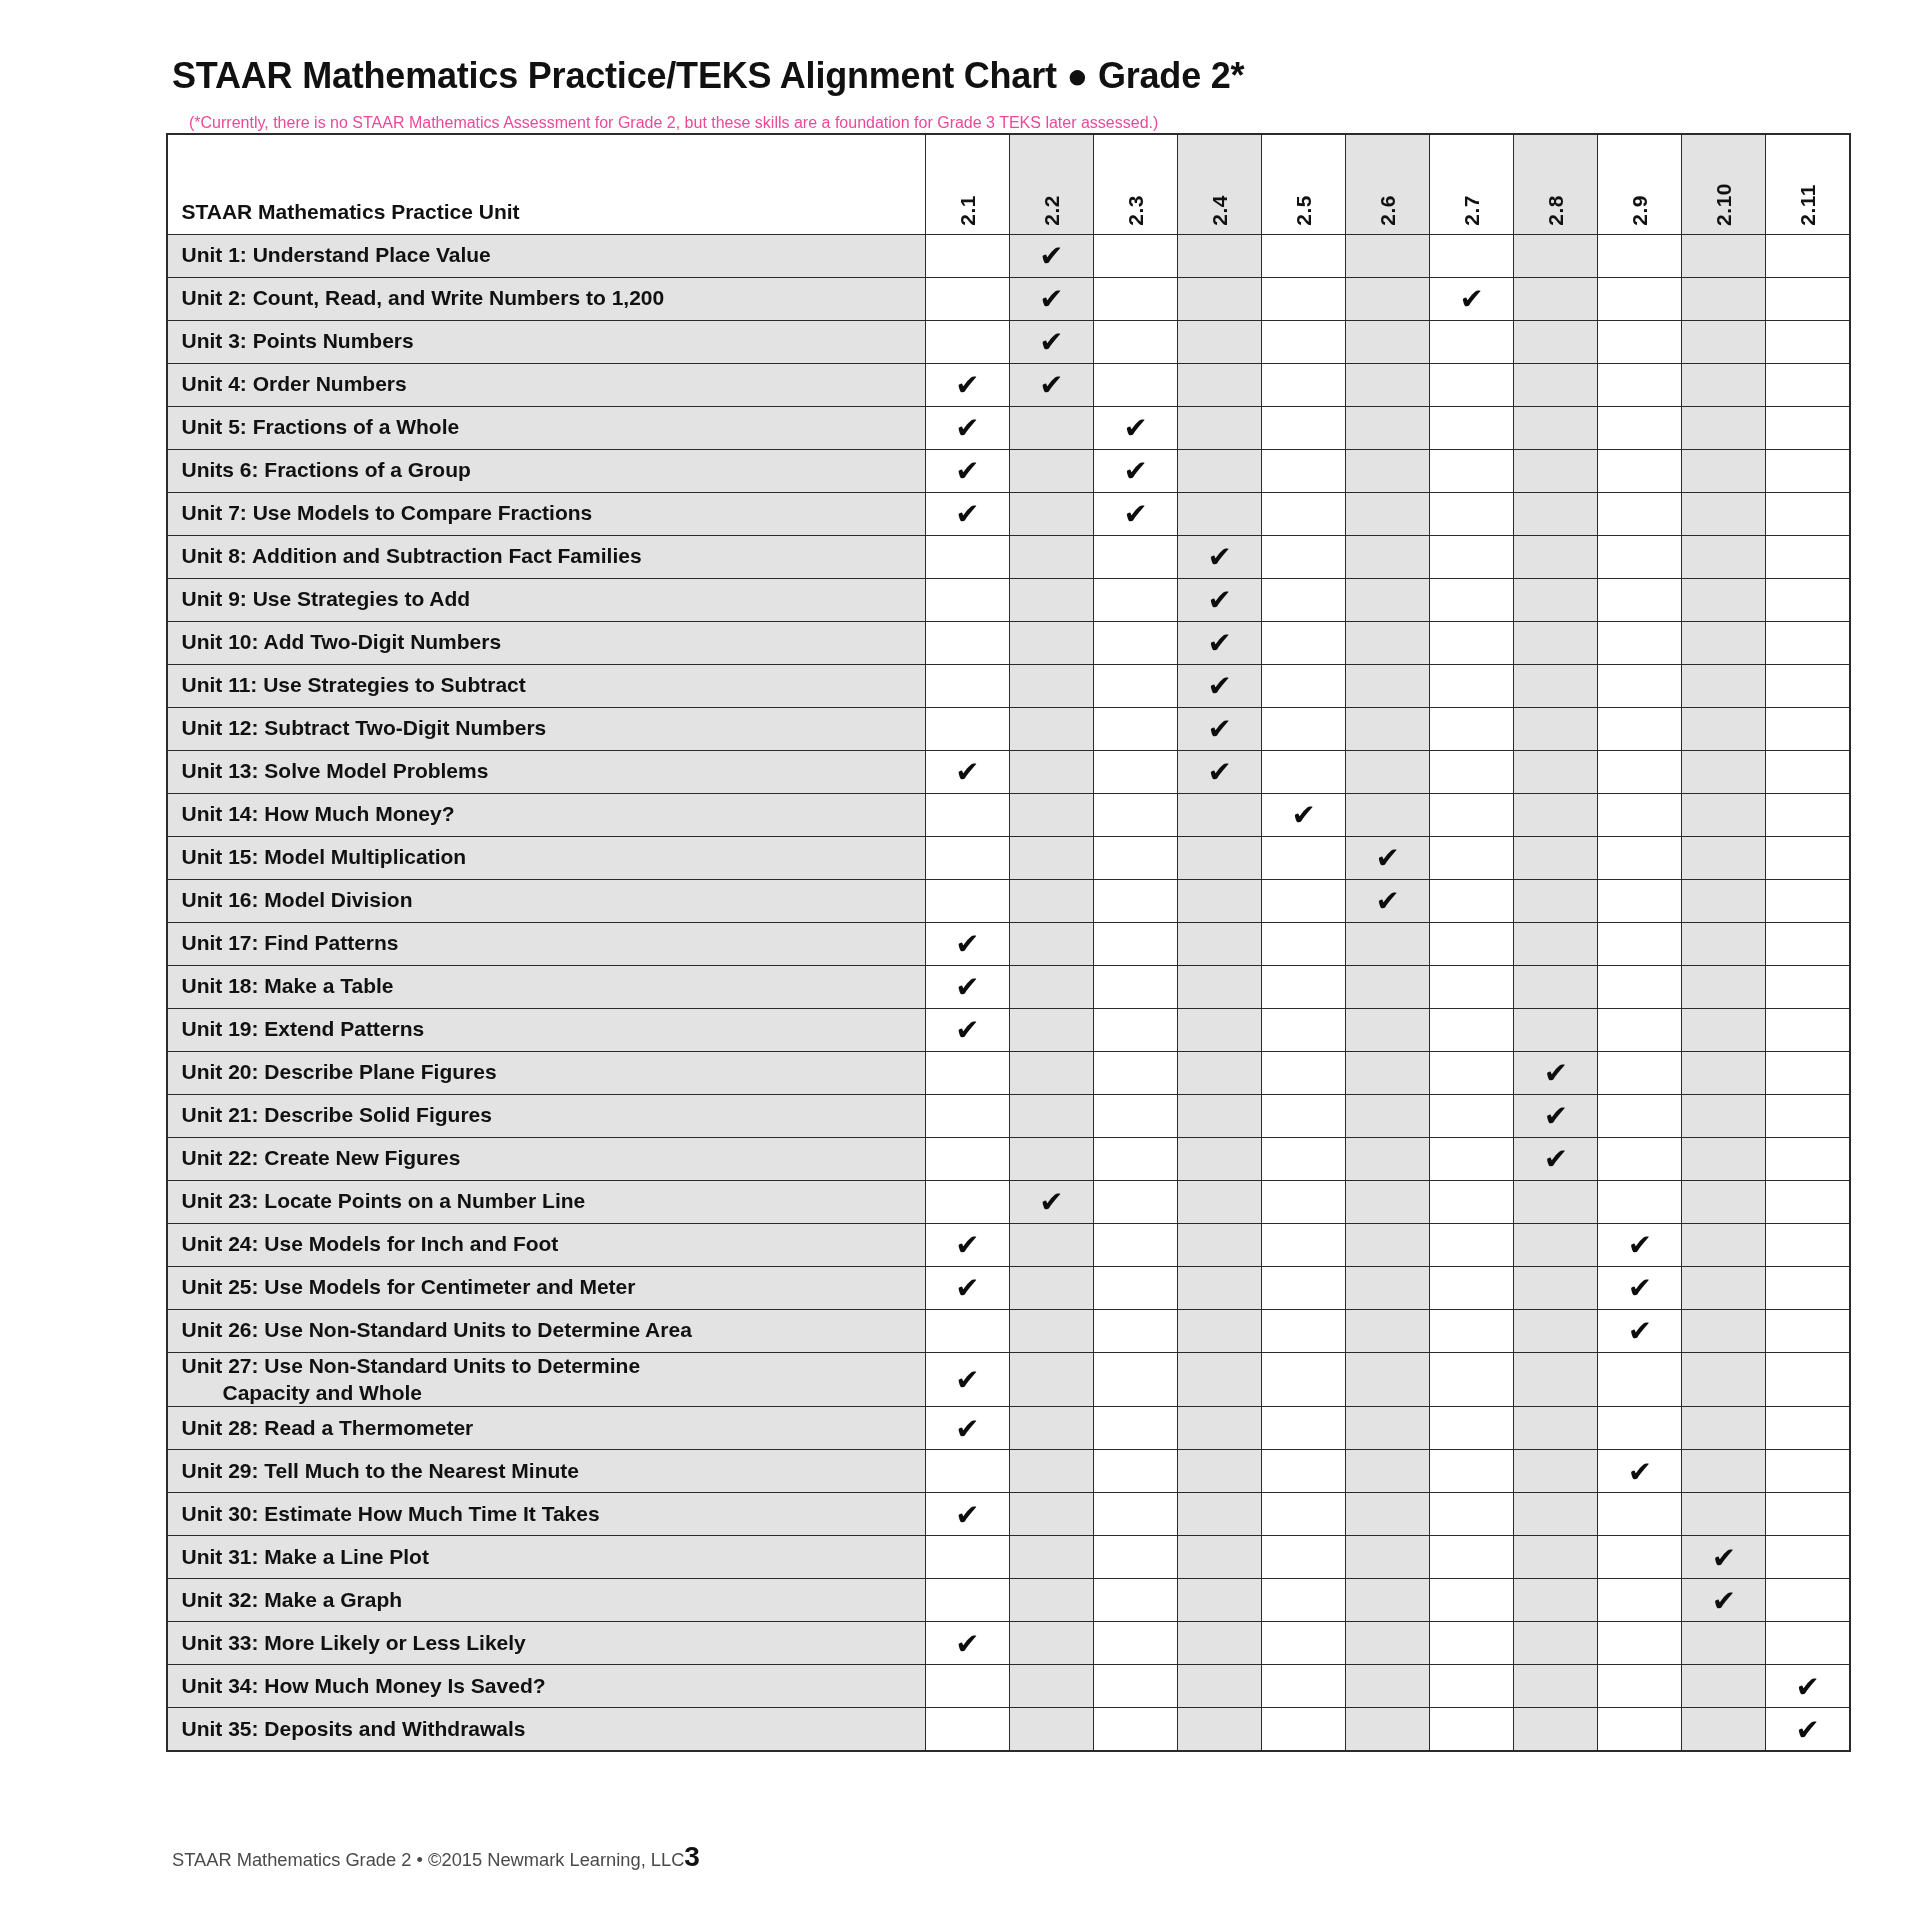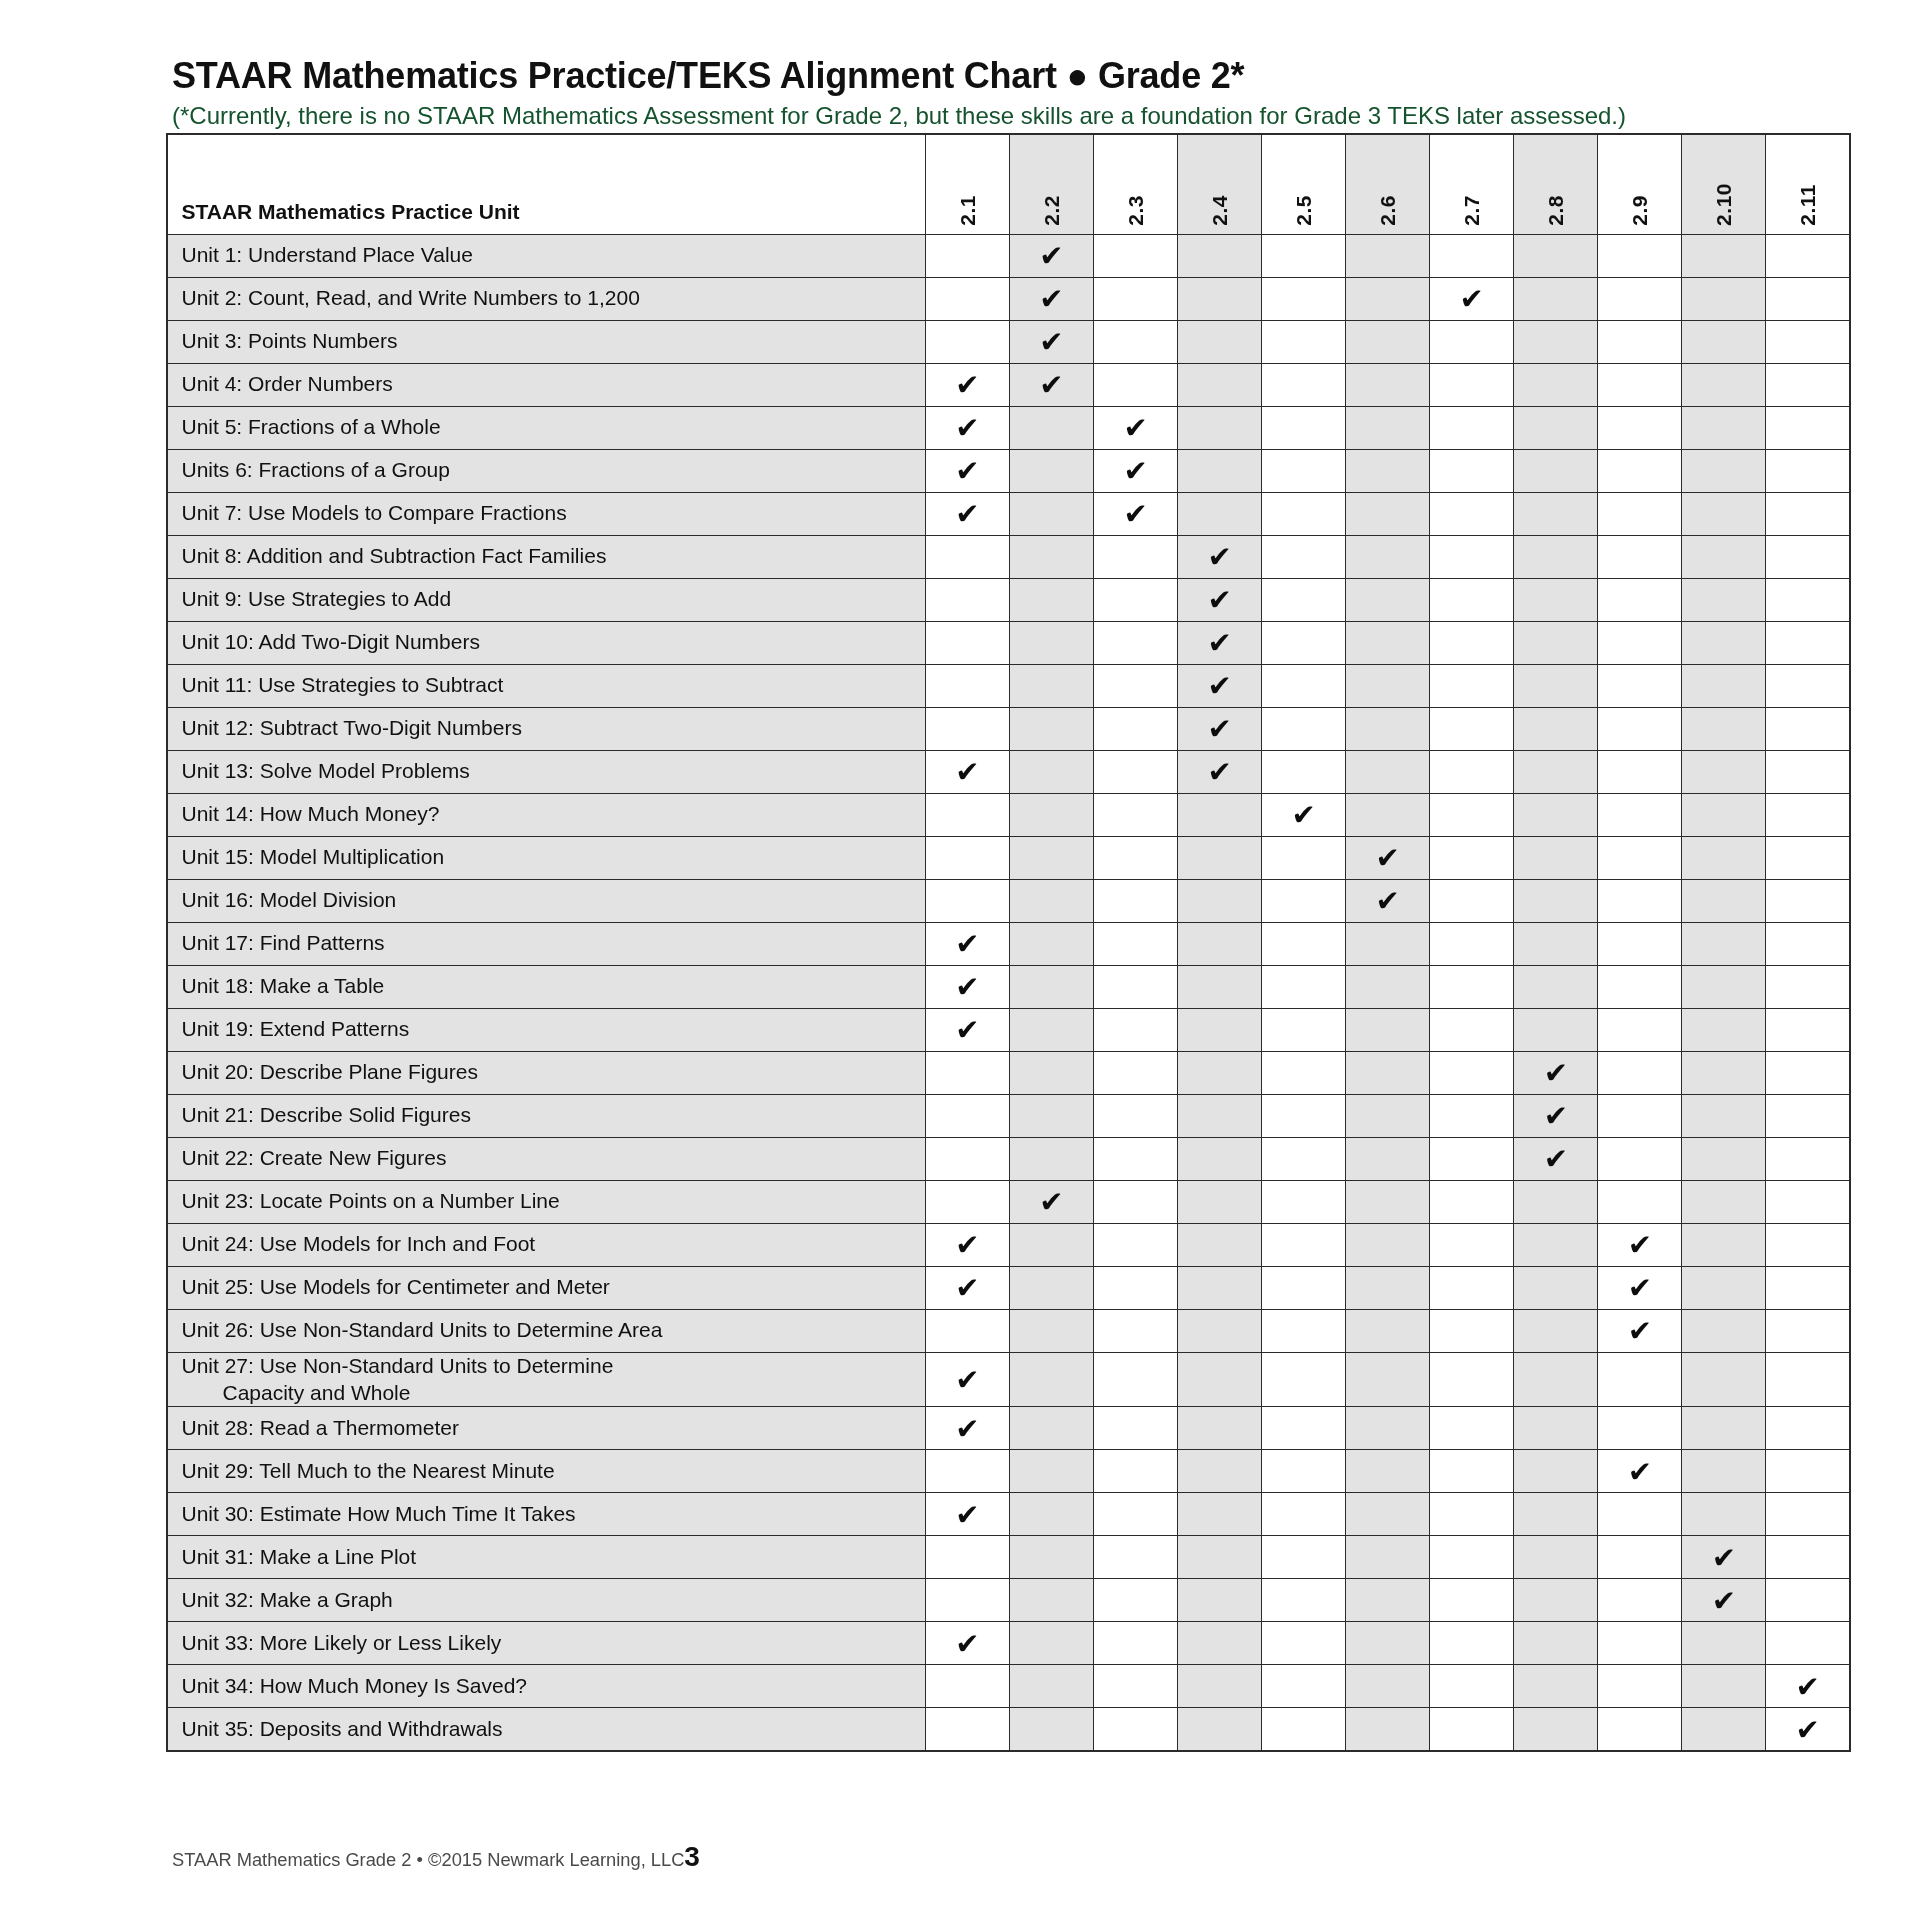--- a/index.html
+++ b/index.html
@@ -35,25 +35,25 @@
   .doc-title {
     font-size: 36px;
     font-weight: bold;
     letter-spacing: -0.2px;
     color: #111111;
     white-space: nowrap;
     margin: 0 0 5.8px 0;
     line-height: 1.12;
   }
   .doc-subtitle {
-    font-size: 24px;
+    font-size: 16px;
     font-weight: normal;
-    color: #14532d;
+    color: #ec4899;
     white-space: nowrap;
-    margin: 0;
+    margin: 17px;
     line-height: 1.2;
   }
 
   
   .chart-wrap {
     position: absolute;
     left: 166px;
     top: 133px;
     width: 1685px;
     border-radius: 12px;
@@ -105,21 +105,21 @@
     letter-spacing: 0.5px;
     color: #111111;
     margin: 0 auto 7.7px auto;
     line-height: 1;
   }
 
   
   tbody td.unit-label {
     background: #e3e3e3;
     font-size: 21px;
-    font-weight: normal;
+    font-weight: bold;
     color: #111111;
     padding: 0 7.7px 0 13.5px;
     text-align: left;
     vertical-align: middle;
     line-height: 1.28;
     height: 42px;
     border-left-width: 2.5px;
   }
   tbody tr:last-child td { border-bottom-width: 2.5px; }
   tbody td.mark-cell {

